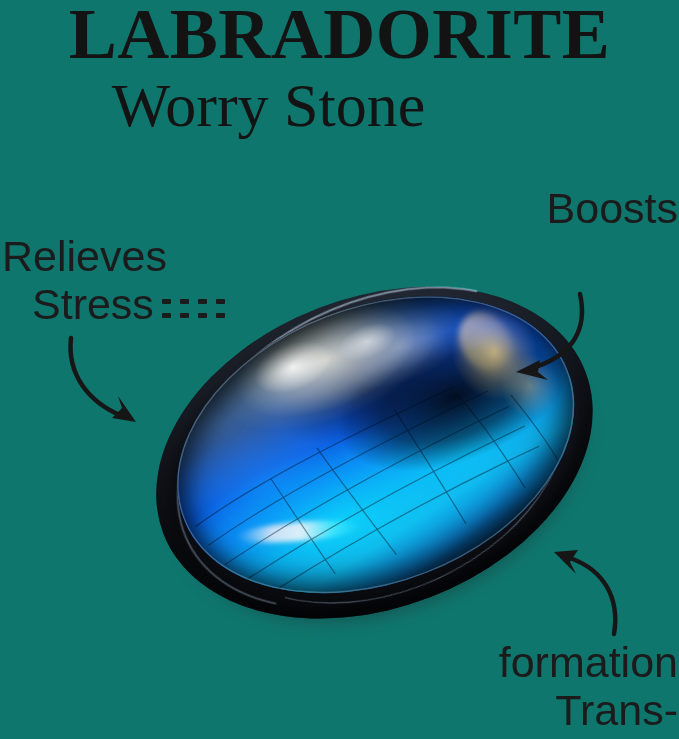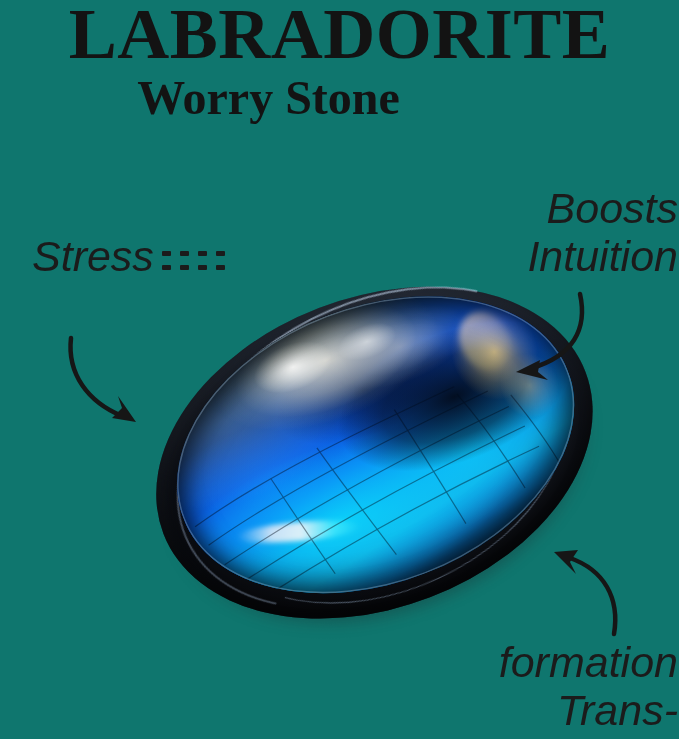--- a/index.html
+++ b/index.html
@@ -33,38 +33,38 @@
     line-height: 1.0;
     white-space: nowrap;
   }
   .title-sub {
     position: absolute;
     left: 0;
     top: 74px;
     width: 537px;
     text-align: center;
     font-family: "Liberation Serif", "DejaVu Serif", serif;
-    font-weight: 700;
-    font-size: 48px;
+    font-weight: 400;
+    font-size: 62px;
     color: #131313;
     line-height: 1.0;
     white-space: nowrap;
   }
 
   
   .callout {
     position: absolute;
     color: #1b1b1b;
     font-family: "Liberation Sans", "DejaVu Sans", sans-serif;
     font-weight: 400;
     font-size: 43px;
     line-height: 48px;
     white-space: nowrap;
   }
-  .callout .ln { display: block; font-style: italic; }
+  .callout .ln { display: block; }
 
   #callout-relieves-stress {
     left: 2px;
     top: 232px;
     text-align: left;
   }
   #callout-relieves-stress .ln2 { padding-left: 30px; }
 
   #callout-boosts-intuition {
     right: 1px;
@@ -318,31 +318,31 @@
             <path d="M96 132 C 104 168, 112 204, 122 244"></path>
             <path d="M350 140 C 360 170, 368 200, 372 226"></path>
           </svg>
         </div>
         <div class="lay lay-rim"></div>
       </div>
     </div>
   </div>
 
   <div class="callout" id="callout-relieves-stress">
+    <span class="ln ln1">Relieves</span>
     <span class="ln ln2"><span>Stress</span><span class="dot-grid"><span class="dot-col"><span class="dot top"></span><span class="dot"></span></span><span class="dot-col"><span class="dot top"></span><span class="dot"></span></span><span class="dot-col"><span class="dot top"></span><span class="dot"></span></span><span class="dot-col"><span class="dot top"></span><span class="dot"></span></span></span></span>
   </div>
 
   <svg class="arrow-svg" style="left:58px; top:326px; width:110px; height:110px;" viewBox="0 0 110 110">
     <path class="arrow-path" d="M13 12 C 9 48, 30 76, 64 90"></path>
     <polygon class="arrow-head" points="78,96 54,92 64,82 60,70"></polygon>
   </svg>
 
   <div class="callout" id="callout-boosts-intuition">
     <span class="ln">Boosts</span>
-    <span class="ln">Intuition</span>
   </div>
 
   <svg class="arrow-svg" style="left:496px; top:288px; width:104px; height:96px;" viewBox="0 0 104 96">
     <path class="arrow-path" d="M84 6 C 92 42, 76 68, 36 80"></path>
     <polygon class="arrow-head" points="20,84 44,72 42,84 52,92"></polygon>
   </svg>
 
   <div class="callout" id="callout-transformation">
     <span class="ln">formation</span>
     <span class="ln">Trans-</span>

